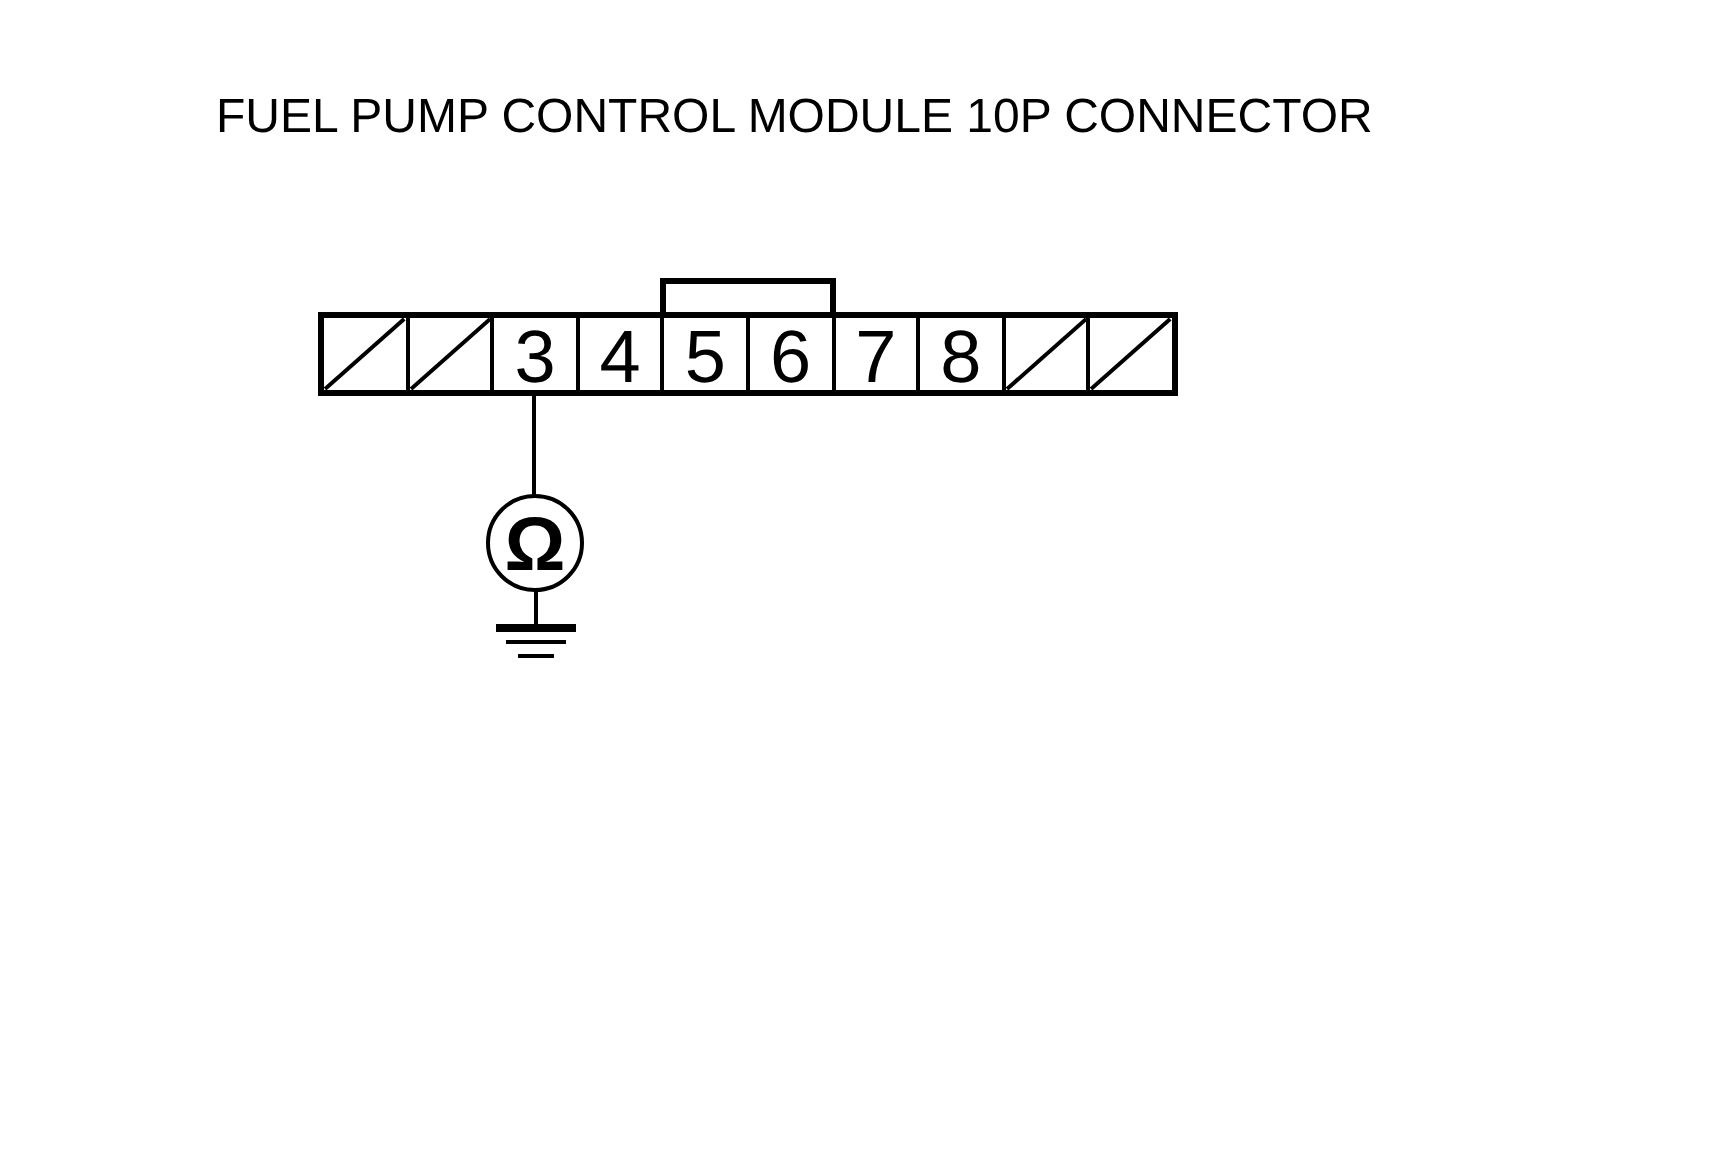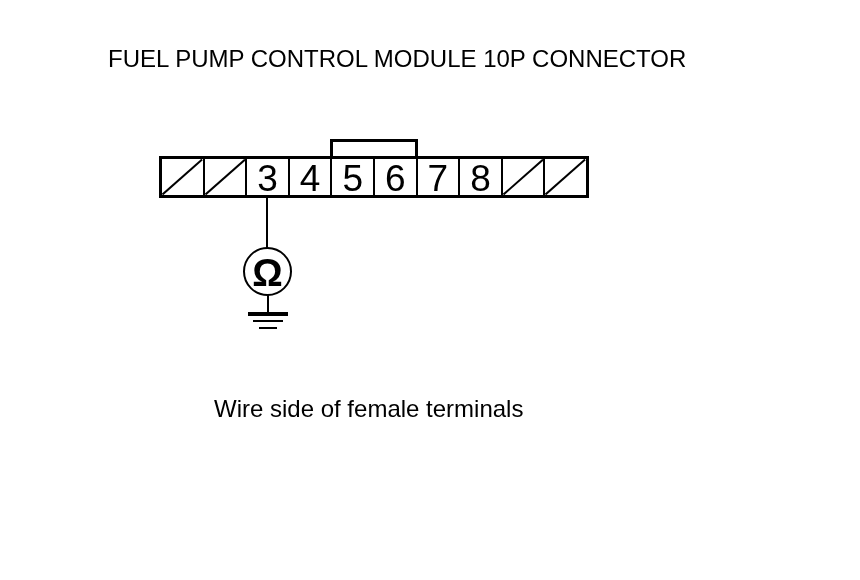--- a/index.html
+++ b/index.html
@@ -154,15 +154,14 @@
   </div>
 
   <div class="abs vline meter-lead"></div>
 
   <div>
     <div class="abs gnd gnd-1"></div>
     <div class="abs gnd gnd-2"></div>
     <div class="abs gnd gnd-3"></div>
   </div>
 
-  <div class="abs caption">Wire side of female terminals</div>
 
 </div>
 
 </body></html>

